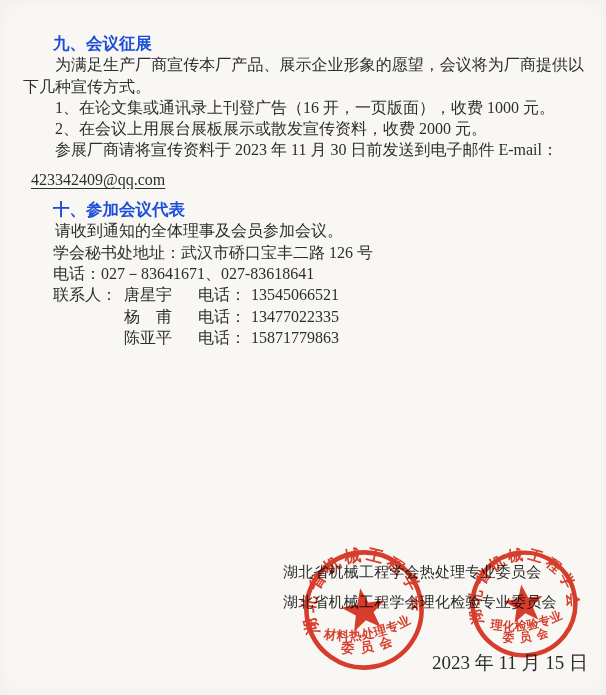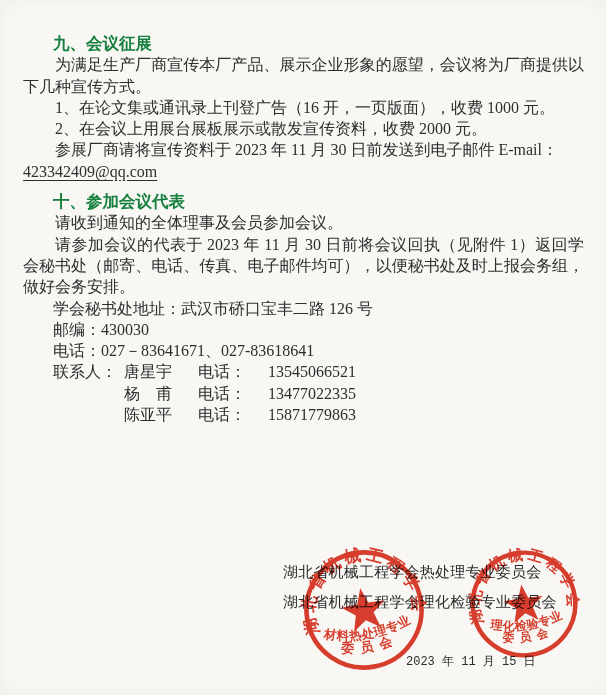--- a/index.html
+++ b/index.html
@@ -14,44 +14,44 @@
     background:#f8f7f4;
     color:#2e2e2e;
     font-size:16px;
     line-height:21.3px;
     overflow:hidden;
     box-shadow:inset 0 0 18px rgba(0,0,0,0.04);
   }
   .content { padding:33px 22px 0 23px; text-align:justify; }
   .sec-title {
     font-weight:bold;
-    color:#15803d;
+    color:#1d4ed8;
     margin:0 0 0 30px;
     font-size:16.5px;
   }
   .sec-title.second { margin-top:9px; }
   p.para { margin:0; text-indent:2em; }
   p.email-line {
-    margin:0;
+    margin:8px;
     text-indent:0;
     text-decoration:underline;
     text-underline-offset:3px;
   }
   .contact-block { margin-left:30px; }
   .contact-line { white-space:nowrap; }
   .contacts-row { display:flex; white-space:nowrap;align-items:center; }
   .contacts-row .c-label { width:71px; }
   .contacts-row .c-name  { width:74px; }
-  .contacts-row .c-phone-label { margin-right:22px; }
+  .contacts-row .c-phone-label { margin-right:5px; }
   
   .footer-abs { position:absolute; white-space:nowrap; }
   .org-line { left:283px; font-size:15px; letter-spacing:0.2px; color:#2b2b2b; }
   .org-line.l1 { top:562px; }
   .org-line.l2 { top:592px; }
-  .date-line { left:406px; top:652px; font-size:12px; color:#2b2b2b;font-family:Liberation Mono, monospace; }
+  .date-line { left:432px; top:652px; font-size:19px; color:#2b2b2b; }
   .stamp {
     position:absolute;
     mix-blend-mode:multiply;
     opacity:0.9;
   }
   .stamp.left  { left:299px; top:545px; }
   .stamp.right { left:466px; top:546px; }
   .stamp text {
     font-family:"Liberation Serif","DejaVu Serif",serif;
     font-weight:bold;
@@ -65,25 +65,23 @@
 
     <div class="sec-title">九、会议征展</div>
     <p class="para">为满足生产厂商宣传本厂产品、展示企业形象的愿望，会议将为厂商提供以下几种宣传方式。</p>
     <p class="para">1、在论文集或通讯录上刊登广告（16 开，一页版面），收费 1000 元。</p>
     <p class="para">2、在会议上用展台展板展示或散发宣传资料，收费 2000 元。</p>
     <p class="para">参展厂商请将宣传资料于 2023 年 11 月 30 日前发送到电子邮件 E-mail：</p>
     <p class="email-line">423342409@qq.com</p>
 
     <div class="sec-title second">十、参加会议代表</div>
     <p class="para">请收到通知的全体理事及会员参加会议。</p>
-    <p class="para">请参加会议的代表于 2023 年 11 月 30 日前将会议回执（见附件 1）返回学会秘书处（邮寄、电话、传真、电子邮件均可），以便秘书处及时上报会务组，做好会务安排。</p>
 
     <div class="contact-block">
       <div class="contact-line">学会秘书处地址：武汉市硚口宝丰二路 126 号</div>
-      <div class="contact-line">邮编：430030</div>
       <div class="contact-line">电话：027－83641671、027-83618641</div>
 
       <div class="contacts-row">
         <span class="c-label">联系人：</span>
         <span class="c-name">唐星宇</span>
         <span class="c-phone-label">电话：</span>
         <span class="c-phone">13545066521</span>
       </div>
       <div class="contacts-row">
         <span class="c-label"></span>

